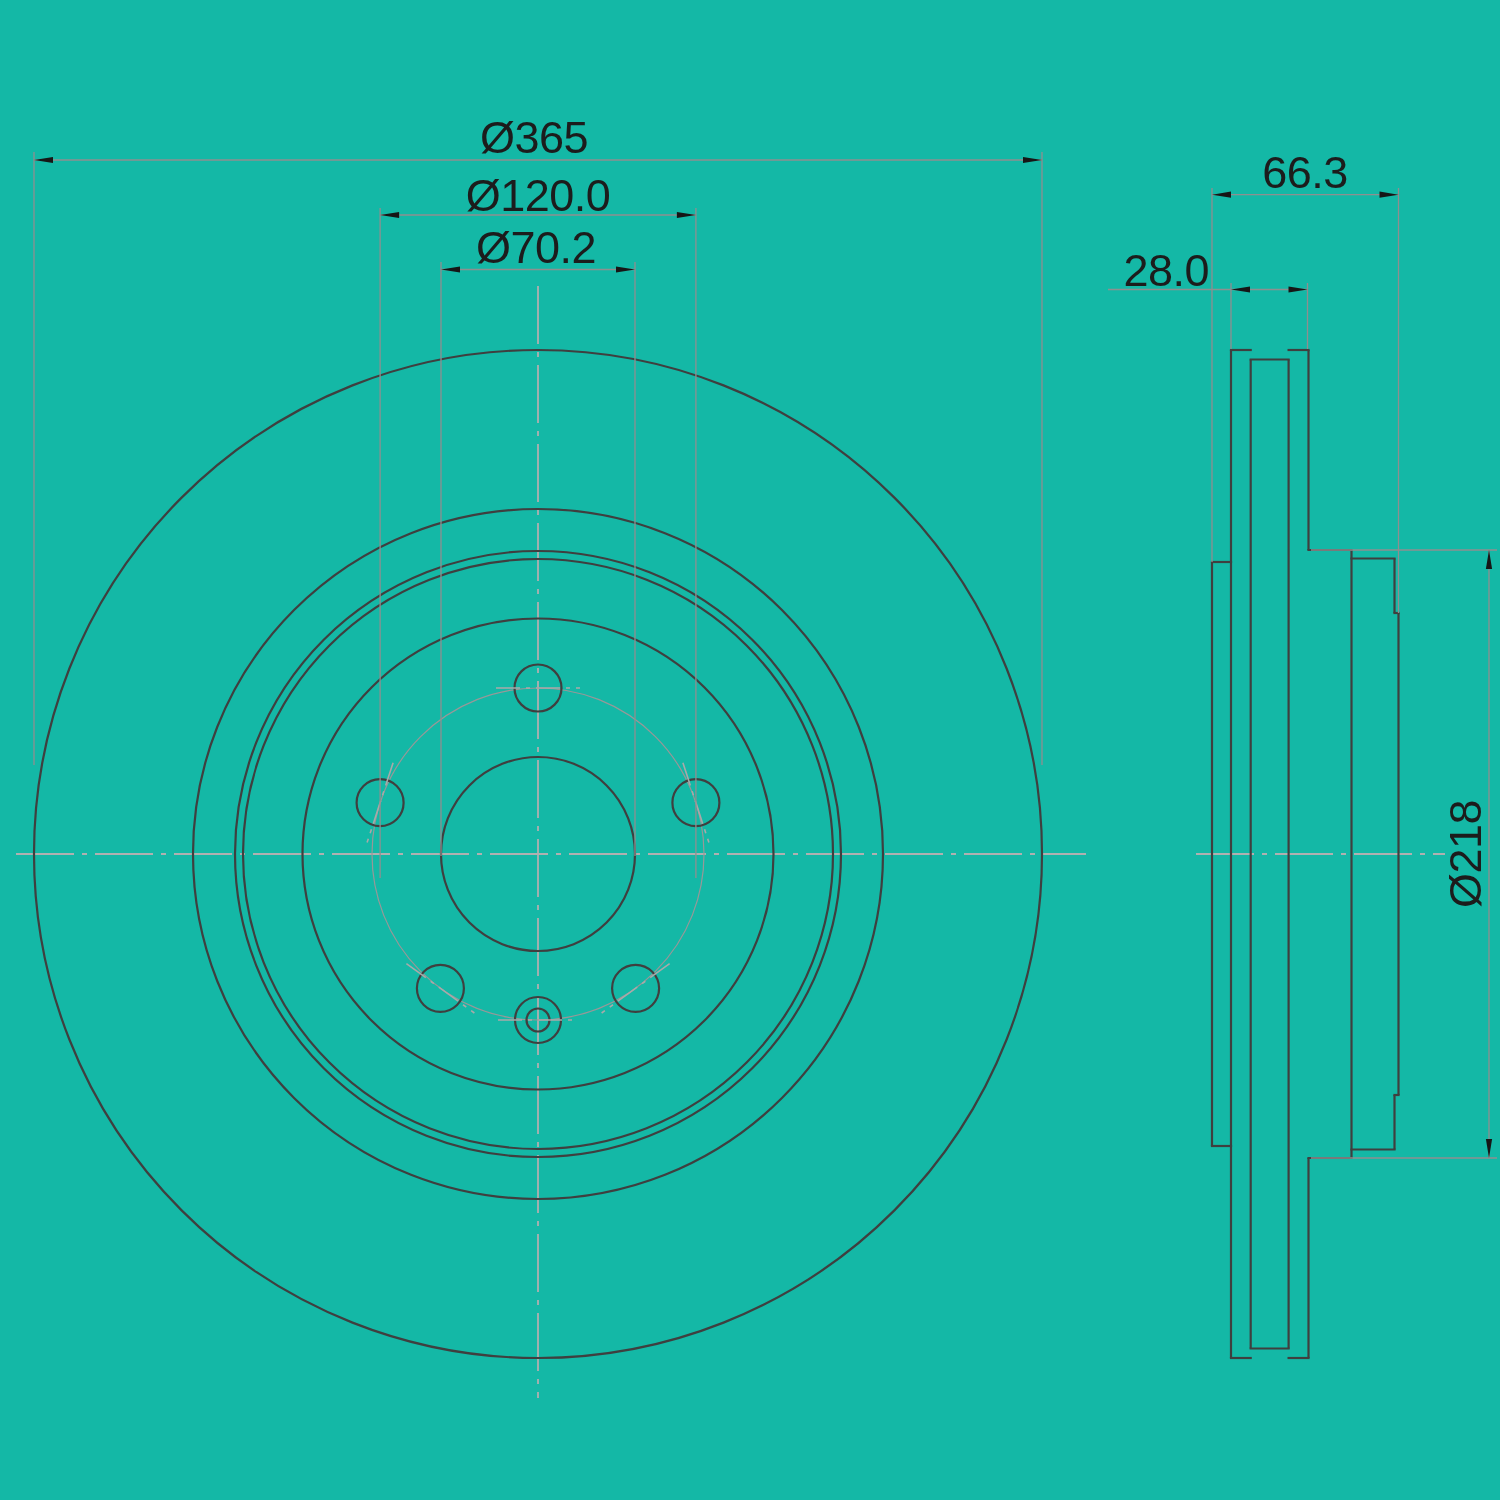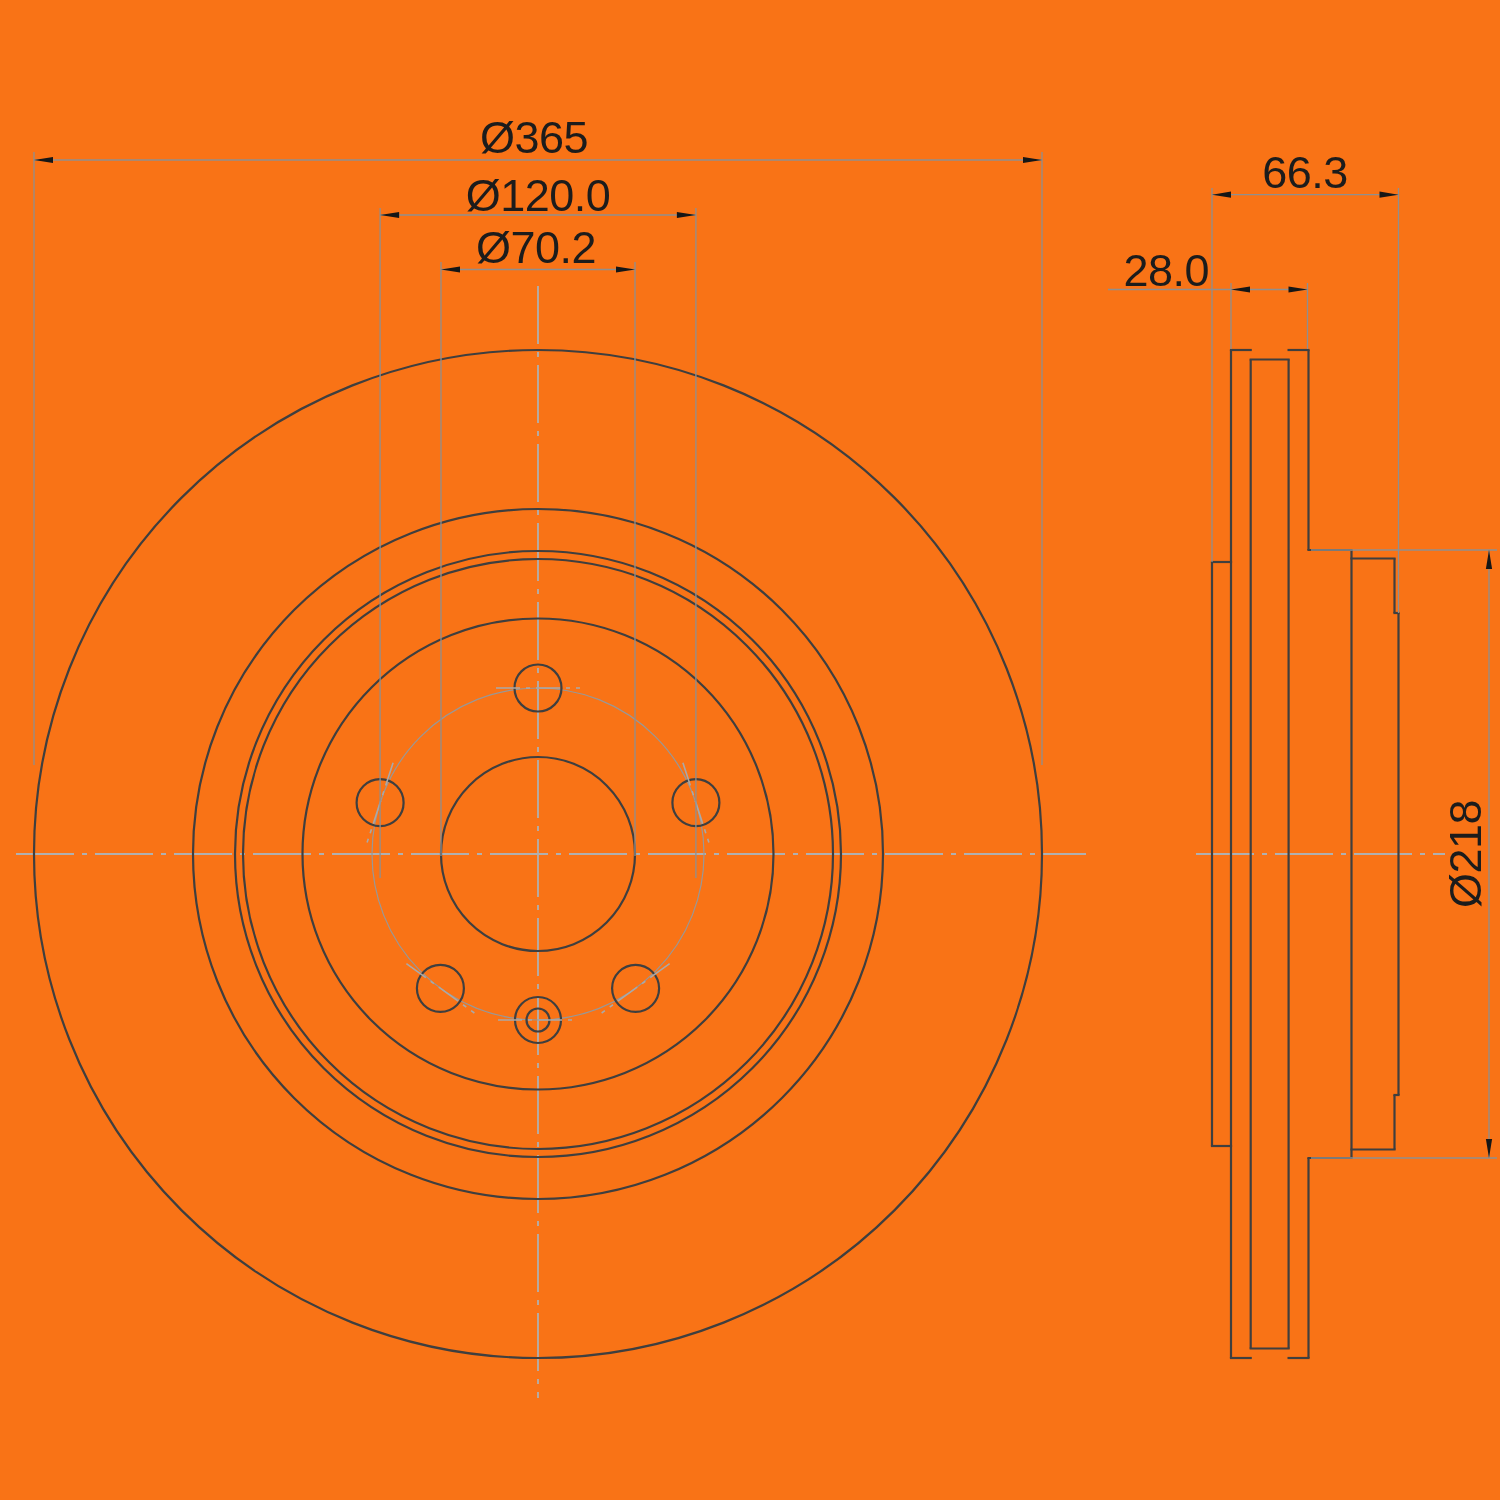--- a/index.html
+++ b/index.html
@@ -7,21 +7,21 @@
     padding: 0;
     background: #ffffff;
     width: 1500px;
     height: 1500px;
     overflow: hidden;
   }
   #canvas {
     position: relative;
     width: 1500px;
     height: 1500px;
-    background: #f97316;
+    background: #14b8a6;
   }
   svg { display: block; }
   .outline   { stroke: #3f3f3f; stroke-width: 2.2; fill: none; }
   .thinline  { stroke: #8f8f8f; stroke-width: 1.3; fill: none; }
   .centerline{ stroke: #b0b0b0; stroke-width: 1.8; fill: none; stroke-dasharray: 58 8 5 8; }
   .holetick  { stroke: #a9a9a9; stroke-width: 1.6; fill: none; stroke-dasharray: 24 6 4 6; }
   .faintcircle { stroke: #989898; stroke-width: 1.2; fill: none; }
   .arrow     { fill: #161616; stroke: none; }
   .dimtext {
     font-family: "Liberation Sans", "DejaVu Sans", sans-serif;

